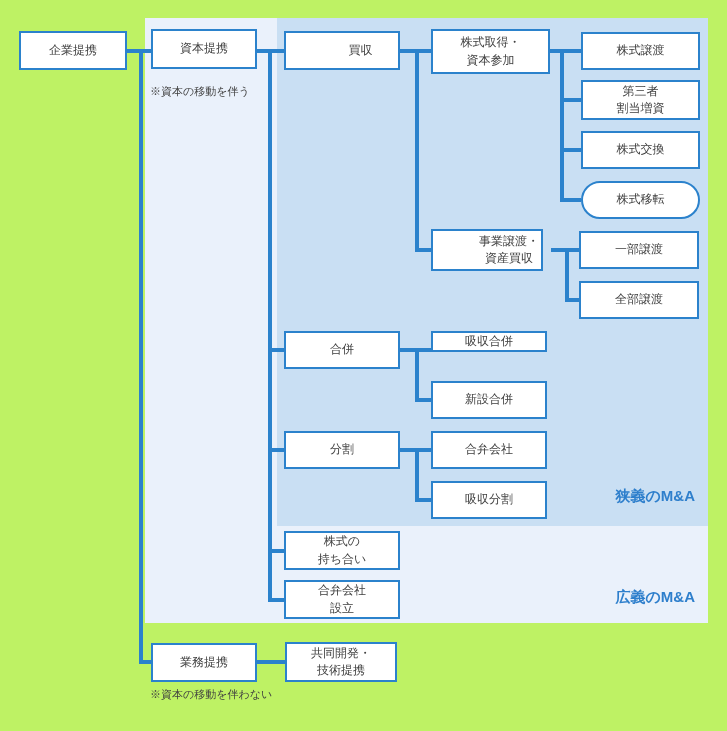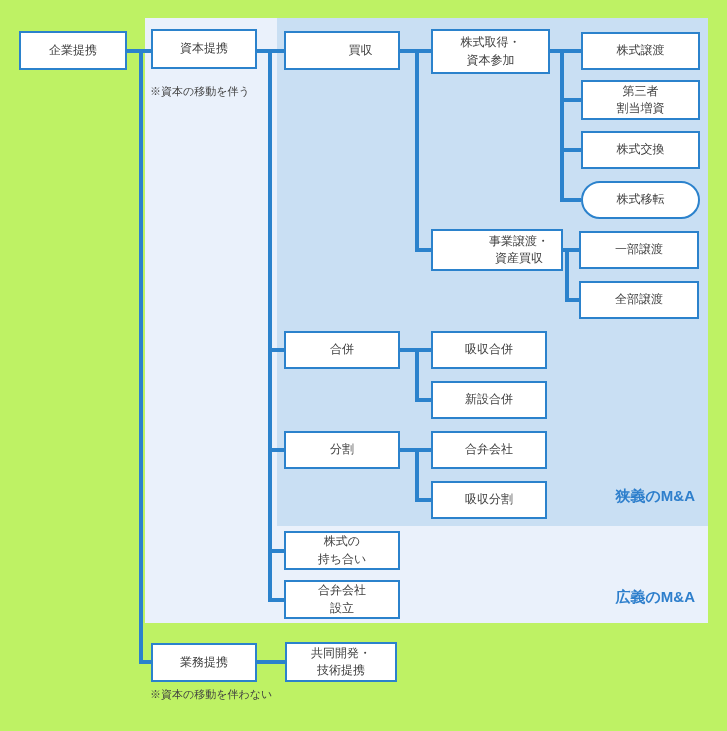--- a/index.html
+++ b/index.html
@@ -99,30 +99,30 @@
 
   <div class="node" style="left:581px;top:32px;width:119px;height:38px;"><span>株式譲渡</span></div>
 
   <div class="node" style="left:581px;top:80px;width:119px;height:40px;"><span>第三者
 割当増資</span></div>
 
   <div class="node" style="left:581px;top:131px;width:119px;height:38px;"><span>株式交換</span></div>
 
   <div class="node" style="left:581px;top:181px;width:119px;height:38px;border-radius:19px;"><span>株式移転</span></div>
 
-  <div class="node" style="left:431px;top:229px;width:132px;height:42px;padding-left:44px;"><span>事業譲渡・
+  <div class="node" style="left:431px;top:229px;width:112px;height:42px;padding-left:44px;"><span>事業譲渡・
 資産買収</span></div>
 
   <div class="node" style="left:579px;top:231px;width:120px;height:38px;"><span>一部譲渡</span></div>
 
   <div class="node" style="left:579px;top:281px;width:120px;height:38px;"><span>全部譲渡</span></div>
 
   <div class="node" style="left:284px;top:331px;width:116px;height:38px;"><span>合併</span></div>
 
-  <div class="node" style="left:431px;top:331px;width:116px;height:38px;"><span>吸収合併</span></div>
+  <div class="node" style="left:431px;top:331px;width:116px;height:21px;"><span>吸収合併</span></div>
 
   <div class="node" style="left:431px;top:381px;width:116px;height:38px;"><span>新設合併</span></div>
 
   <div class="node" style="left:284px;top:431px;width:116px;height:38px;"><span>分割</span></div>
 
   <div class="node" style="left:431px;top:431px;width:116px;height:38px;"><span>合弁会社</span></div>
 
   <div class="node" style="left:431px;top:481px;width:116px;height:38px;"><span>吸収分割</span></div>
 
   <div class="node" style="left:284px;top:531px;width:116px;height:39px;align-items:center;"><span>株式の

